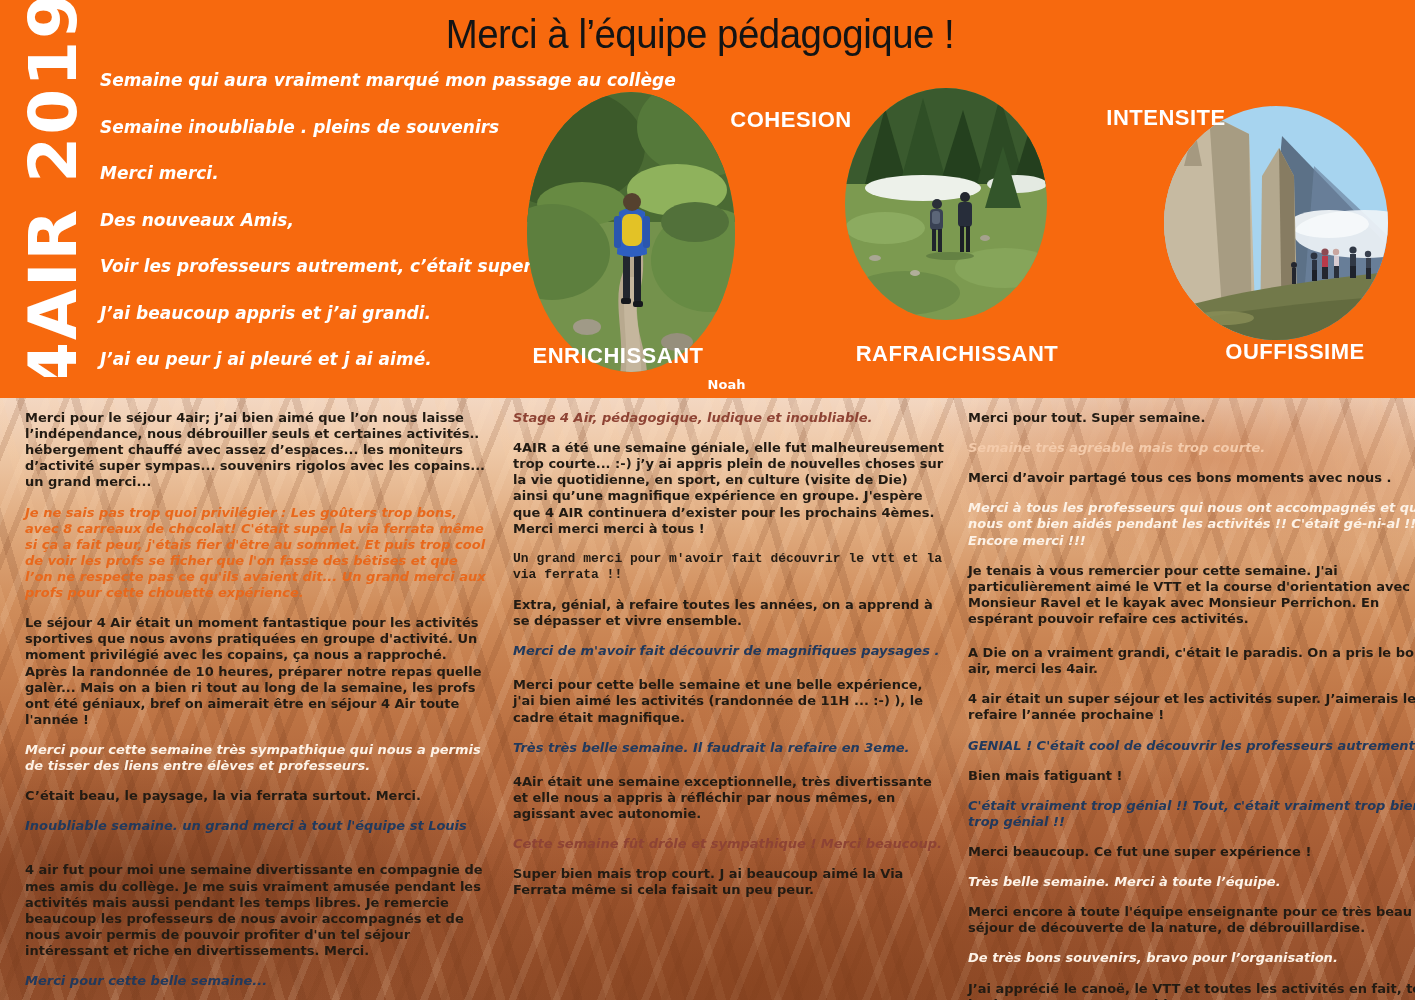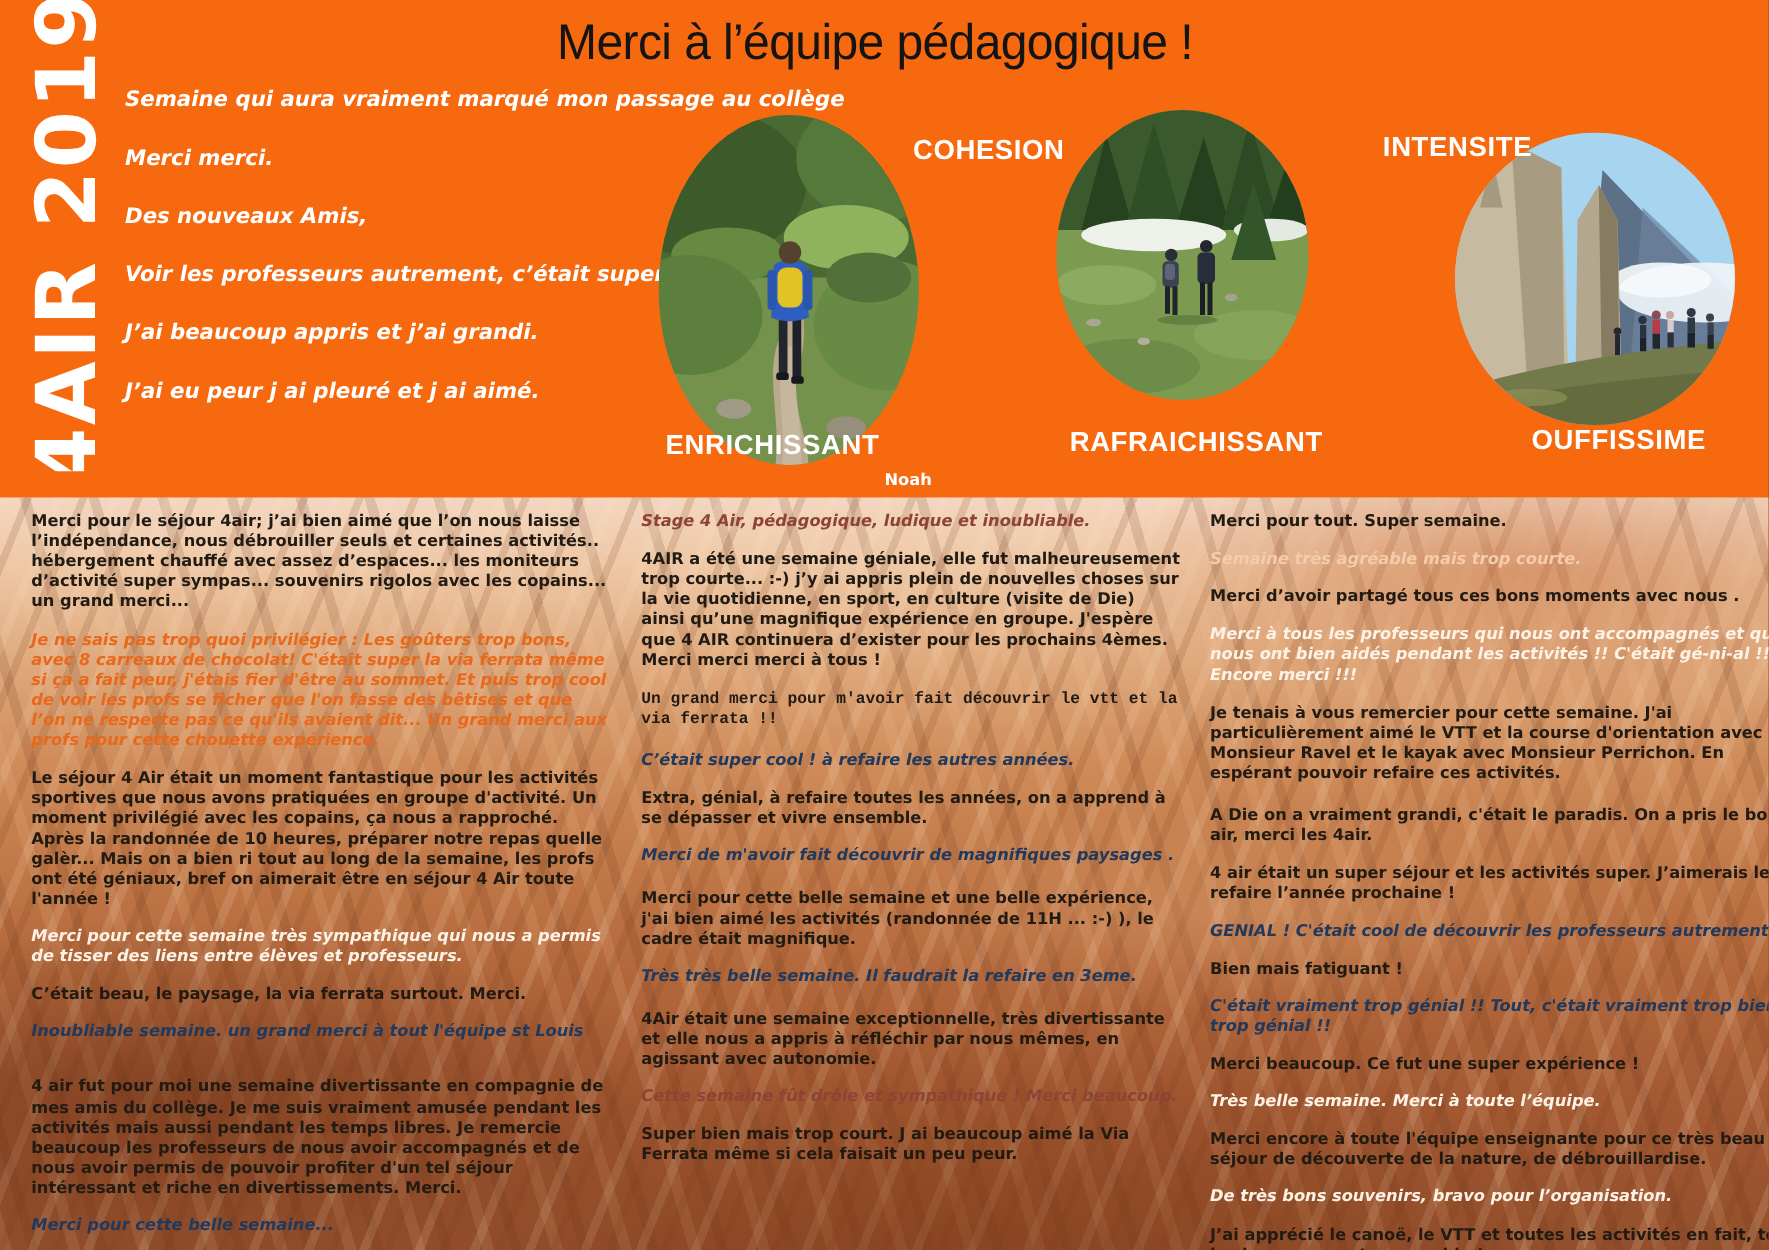--- a/index.html
+++ b/index.html
@@ -65,20 +65,21 @@
   <div class="header">
 
     <div class="vtitle">
       <span>4AIR 2019</span>
     </div>
 
     <div class="ptitle">Merci à l’équipe pédagogique !</div>
 
     <div class="quotes">
         <div class="quote">Semaine qui aura vraiment marqué mon passage au collège</div>
+        <div class="quote">Semaine inoubliable . pleins de souvenirs</div>
         <div class="quote">Merci merci.</div>
         <div class="quote">Des nouveaux Amis,</div>
         <div class="quote">Voir les professeurs autrement, c’était super bien.</div>
         <div class="quote">J’ai beaucoup appris et j’ai grandi.</div>
         <div class="quote">J’ai eu peur  j ai pleuré et j ai aimé.</div>
       </div>
 
     <div class="photo" style="left:527px;top:92px;">
       <svg width="208" height="280" viewBox="0 0 208 280">
         <defs>
@@ -239,21 +240,20 @@
         <div class="para" style="color: rgb(253, 242, 230); font-style: italic;">Merci pour cette semaine très sympathique qui nous a permis de tisser des liens entre élèves et professeurs.</div>
         <div class="para" style="color: rgb(34, 27, 19);"> C’était beau, le paysage, la via ferrata surtout. Merci.</div>
         <div class="para" style="color: rgb(33, 57, 92); font-style: italic;">Inoubliable semaine. un grand merci à tout l'équipe st Louis</div>
         <div class="para gap-lg" style="color: rgb(34, 27, 19);">4 air fut pour moi une semaine divertissante en compagnie de mes amis du collège. Je me suis vraiment amusée pendant les activités mais aussi pendant les temps libres. Je remercie beaucoup les professeurs de nous avoir accompagnés et de nous avoir permis de pouvoir profiter d'un tel séjour intéressant et riche en divertissements. Merci.</div>
         <div class="para" style="color: rgb(33, 57, 92); font-style: italic;">Merci pour cette belle semaine...</div>
       </div>
     <div class="col col-middle">
         <div class="para" style="color: rgb(142, 67, 52); font-style: italic;">Stage 4 Air, pédagogique, ludique et inoubliable.</div>
         <div class="para" style="color: rgb(34, 27, 19);">4AIR a été une semaine géniale, elle fut malheureusement trop courte... :-) j’y ai appris plein de nouvelles choses sur la vie quotidienne, en sport, en culture (visite de Die) ainsi qu’une magnifique expérience en groupe. J'espère que 4 AIR continuera d’exister pour les prochains 4èmes. Merci merci merci à tous !</div>
         <div class="para" style="color: rgb(34, 27, 19); font-family: Liberation Mono, monospace;">Un grand merci pour m'avoir fait découvrir le vtt et la via ferrata !!</div>
-        <div class="para gap-sm" style="color: rgb(33, 57, 92); font-style: italic;">C’était super cool ! à refaire les autres années.</div>
         <div class="para" style="color: rgb(34, 27, 19);">Extra, génial, à  refaire toutes les années, on a apprend à se dépasser et vivre ensemble.</div>
         <div class="para" style="color: rgb(33, 57, 92); font-style: italic;">Merci de m'avoir fait découvrir de magnifiques paysages .</div>
         <div class="para gap-sm" style="color: rgb(34, 27, 19);">Merci pour cette belle semaine et une belle expérience, j'ai bien aimé les activités (randonnée de 11H ... :-) ), le cadre était magnifique.</div>
         <div class="para" style="color: rgb(33, 57, 92); font-style: italic;">Très très belle semaine. Il faudrait la refaire en 3eme.</div>
         <div class="para gap-sm" style="color: rgb(34, 27, 19);">4Air était une semaine exceptionnelle, très divertissante et elle nous a appris à réfléchir par nous mêmes, en agissant avec autonomie.</div>
         <div class="para" style="color: rgb(142, 67, 52); font-style: italic;">Cette semaine fût drôle et sympathique ! Merci beaucoup.</div>
         <div class="para" style="color: rgb(34, 27, 19);">Super bien mais trop court. J ai beaucoup aimé la Via Ferrata même si cela faisait un peu peur.</div>
       </div>
     <div class="col col-right">
         <div class="para" style="color: rgb(34, 27, 19);">Merci pour tout. Super semaine.</div>

